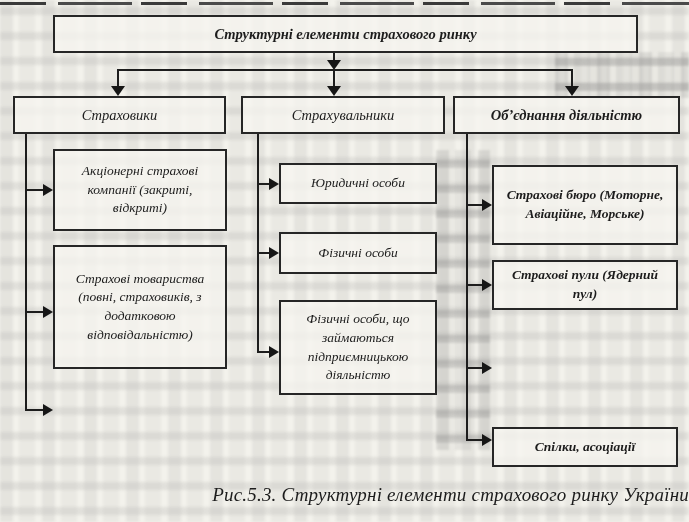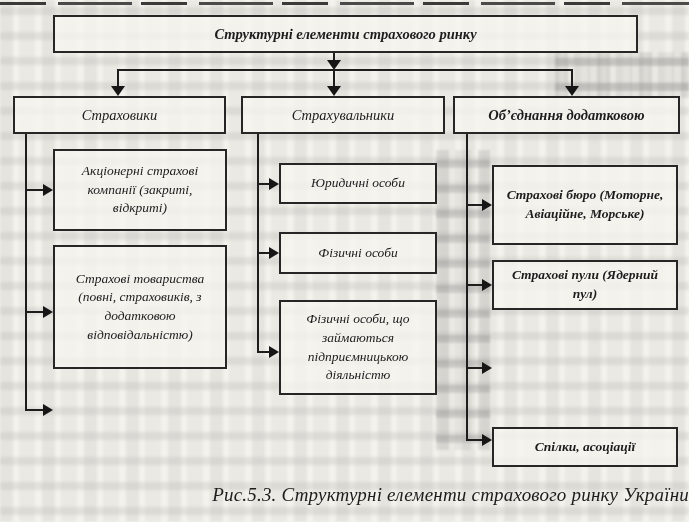--- a/index.html
+++ b/index.html
@@ -72,21 +72,21 @@
   <div class="line" style="left:571px;top:71px;width:2px;height:15px;"></div>
   <div class="arr-down" style="left:565px;top:86px;"></div>
 
   <div class="node header" style="left:13px;top:96px;width:213px;height:38px;">
     <span>Страховики</span>
   </div>
   <div class="node header" style="left:241px;top:96px;width:204px;height:38px;">
     <span>Страхувальники</span>
   </div>
   <div class="node header bold" style="left:453px;top:96px;width:227px;height:38px;">
-    <span>Об’єднання додатковою</span>
+    <span>Об’єднання діяльністю</span>
   </div>
 
   <div class="line" style="left:25px;top:134px;width:2px;height:277px;"></div>
   <div class="line" style="left:25px;top:189px;width:20px;height:2px;"></div>
   <div class="arr-right" style="left:43px;top:184px;"></div>
   <div class="line" style="left:25px;top:311px;width:20px;height:2px;"></div>
   <div class="arr-right" style="left:43px;top:306px;"></div>
   <div class="line" style="left:25px;top:409px;width:20px;height:2px;"></div>
   <div class="arr-right" style="left:43px;top:404px;"></div>
 

